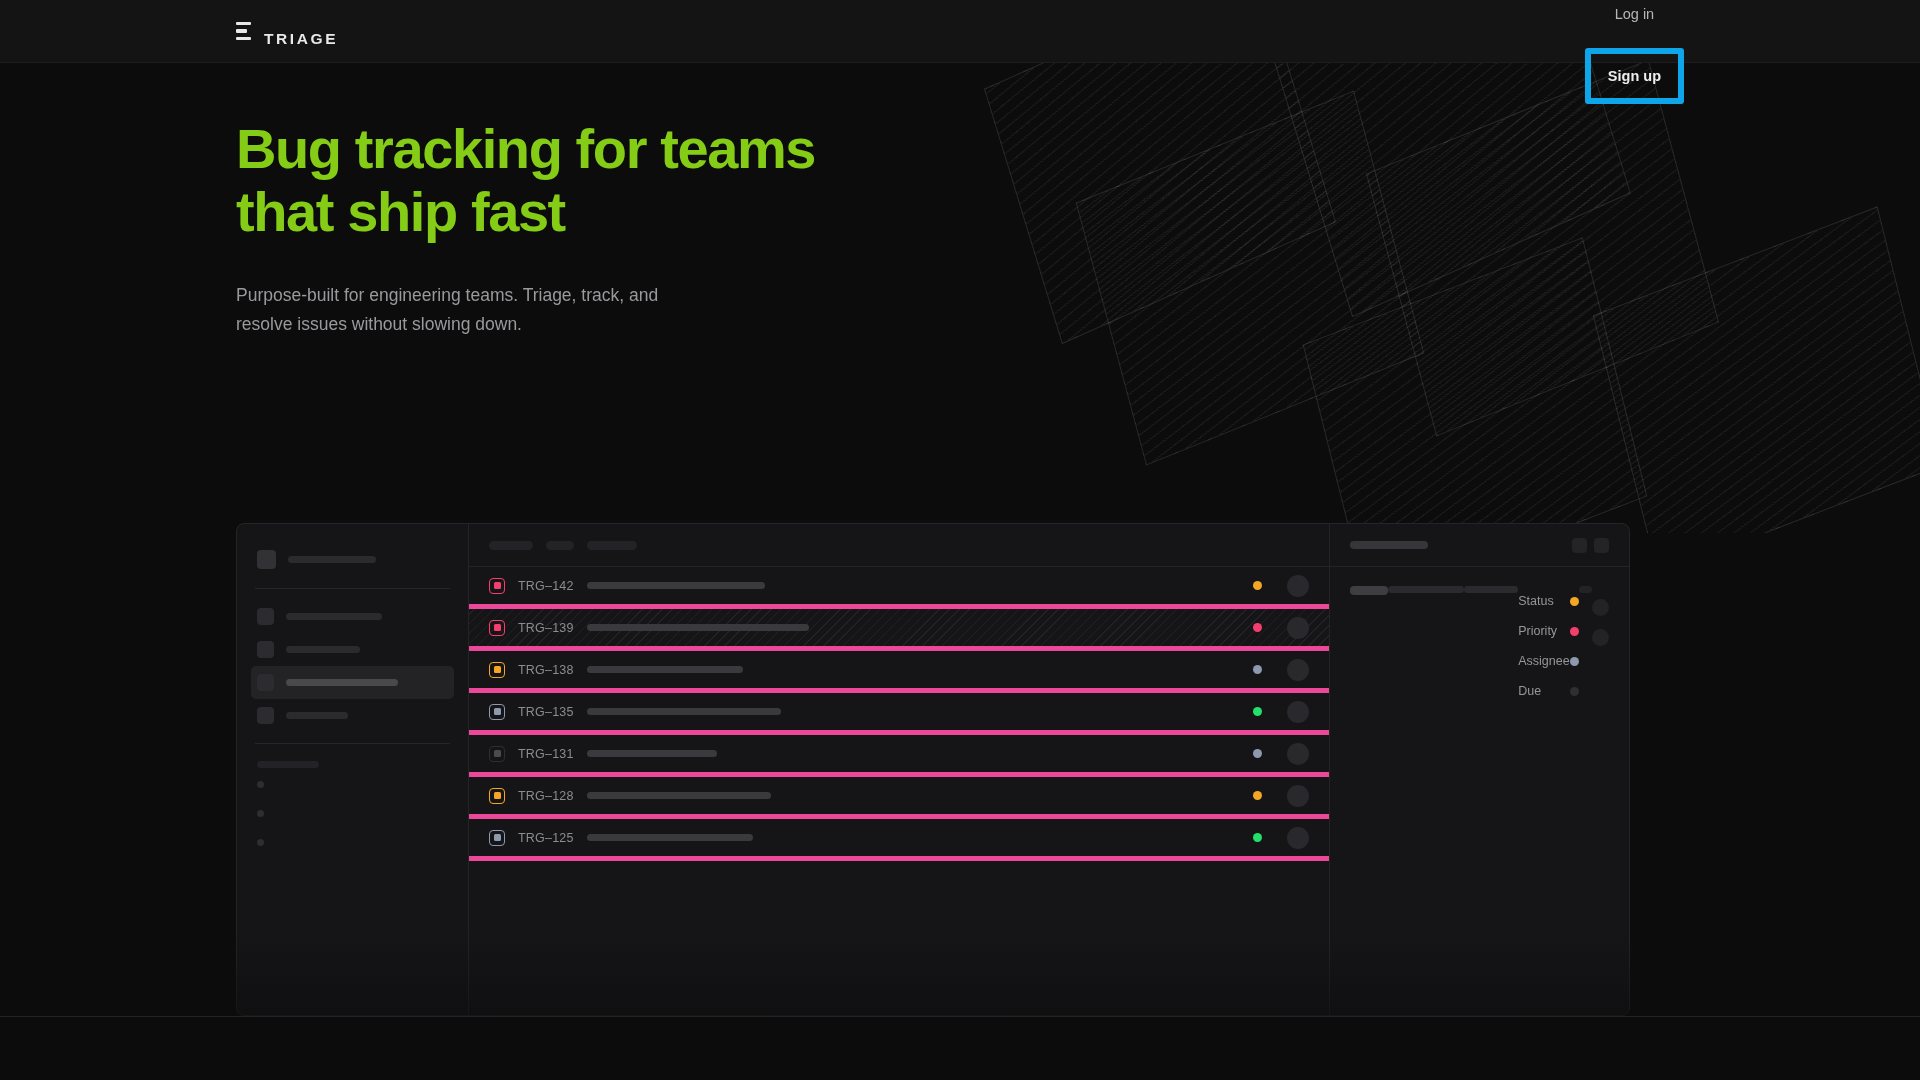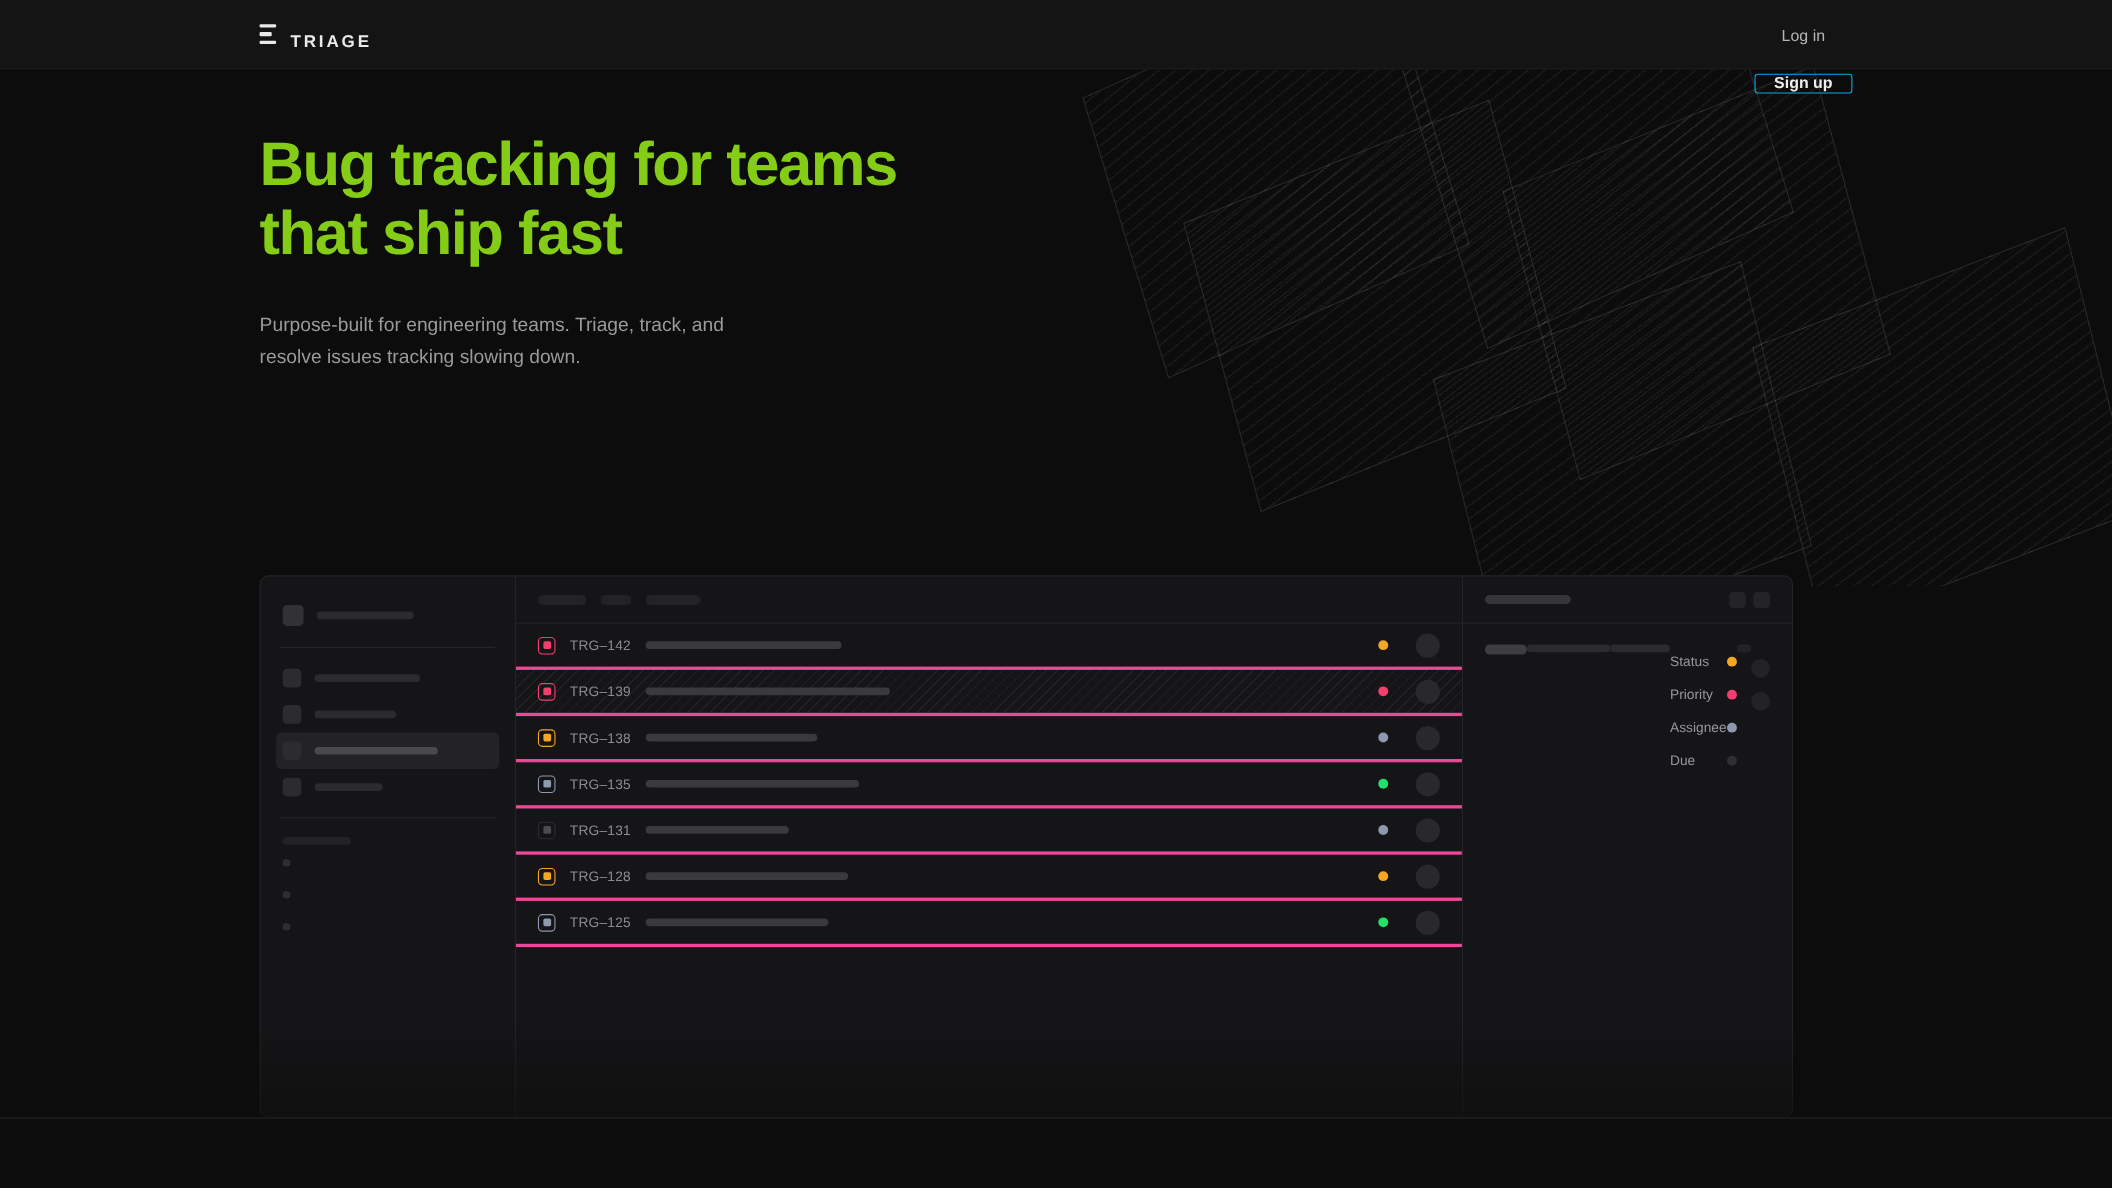--- a/index.html
+++ b/index.html
@@ -31,22 +31,22 @@
     color:#e9e9ea; font-size:15.5px; font-weight:bold; letter-spacing:2.6px;margin-top:16px;
   }
   .nav-right {
     position:absolute; right:236px; top:50%; transform:translateY(-50%);
     display:flex; align-items:center; gap:26px;flex-direction:column;
   }
   .moon-btn { width:22px; height:22px; display:flex; align-items:center; justify-content:center; cursor:pointer; }
   .nav-link { color:#b6b6b8; font-size:14.5px; cursor:pointer; }
   .signup-btn {
     color:#eeeef0; font-size:14.5px; font-weight:bold;
-    border:1px solid #0ea5e9; border-radius:3px;
-    padding:0 17px; background:transparent; cursor:pointer;
+    border:6px solid #0ea5e9; border-radius:3px;
+    padding:14px 17px; background:transparent; cursor:pointer;
     font-family:"Liberation Sans", sans-serif;
   }
 
   
   .decor { position:absolute; top:63px; left:0; width:1920px; height:470px; overflow:hidden; z-index:1; }
   .slab {
     position:absolute;
     border:1px solid rgba(255,255,255,0.115);
     background:
       repeating-linear-gradient(
@@ -106,21 +106,21 @@
   .sk-hr { height:1px; background:#262628; margin:11px 4px; }
   .sk-dotrow { display:flex; align-items:center; padding:11px 6px; }
   .sk-dot { width:7px; height:7px; border-radius:50%; background:#2d2d32; }
 
   
   .mk-list { flex:1; display:flex; flex-direction:column; min-width:0; }
   .mk-list-head { height:43px; border-bottom:1px solid #242426; display:flex; align-items:center; gap:13px; padding:0 20px; flex-shrink:0; }
   .chip { height:9px; border-radius:5px; background:#232327; }
   .row {
     height:42px; display:flex; align-items:center; gap:13px;
-    padding:0 20px; border-bottom:3px solid #ec4899; position:relative;
+    padding:0 20px; border-bottom:5px solid #ec4899; position:relative;
     cursor:pointer;
     justify-content:space-between;
   }
   .row.sel::before {
     content:""; position:absolute; inset:0;
     background:repeating-linear-gradient(
       -45deg,
       rgba(255,255,255,0.055) 0px,
       rgba(255,255,255,0.055) 1px,
       rgba(255,255,255,0) 1px,
@@ -186,21 +186,21 @@
   <div class="slab s3"></div>
   <div class="slab s4"></div>
   <div class="slab s5"></div>
   <div class="slab s6"></div>
 </div>
 
 <div class="hero">
   <h1>Bug tracking for teams
 that ship fast</h1>
   <p>Purpose-built for engineering teams. Triage, track, and
-resolve issues tracking slowing down.</p>
+resolve issues without slowing down.</p>
 </div>
 
 <div class="mock">
 
   <div class="mk-side">
     <div class="sk-row">
       <span class="sk-sq lg"></span>
       <span class="sk-bar" id="ws-bar" style="width: 88px;"></span>
     </div>
     <div class="sk-hr"></div>

